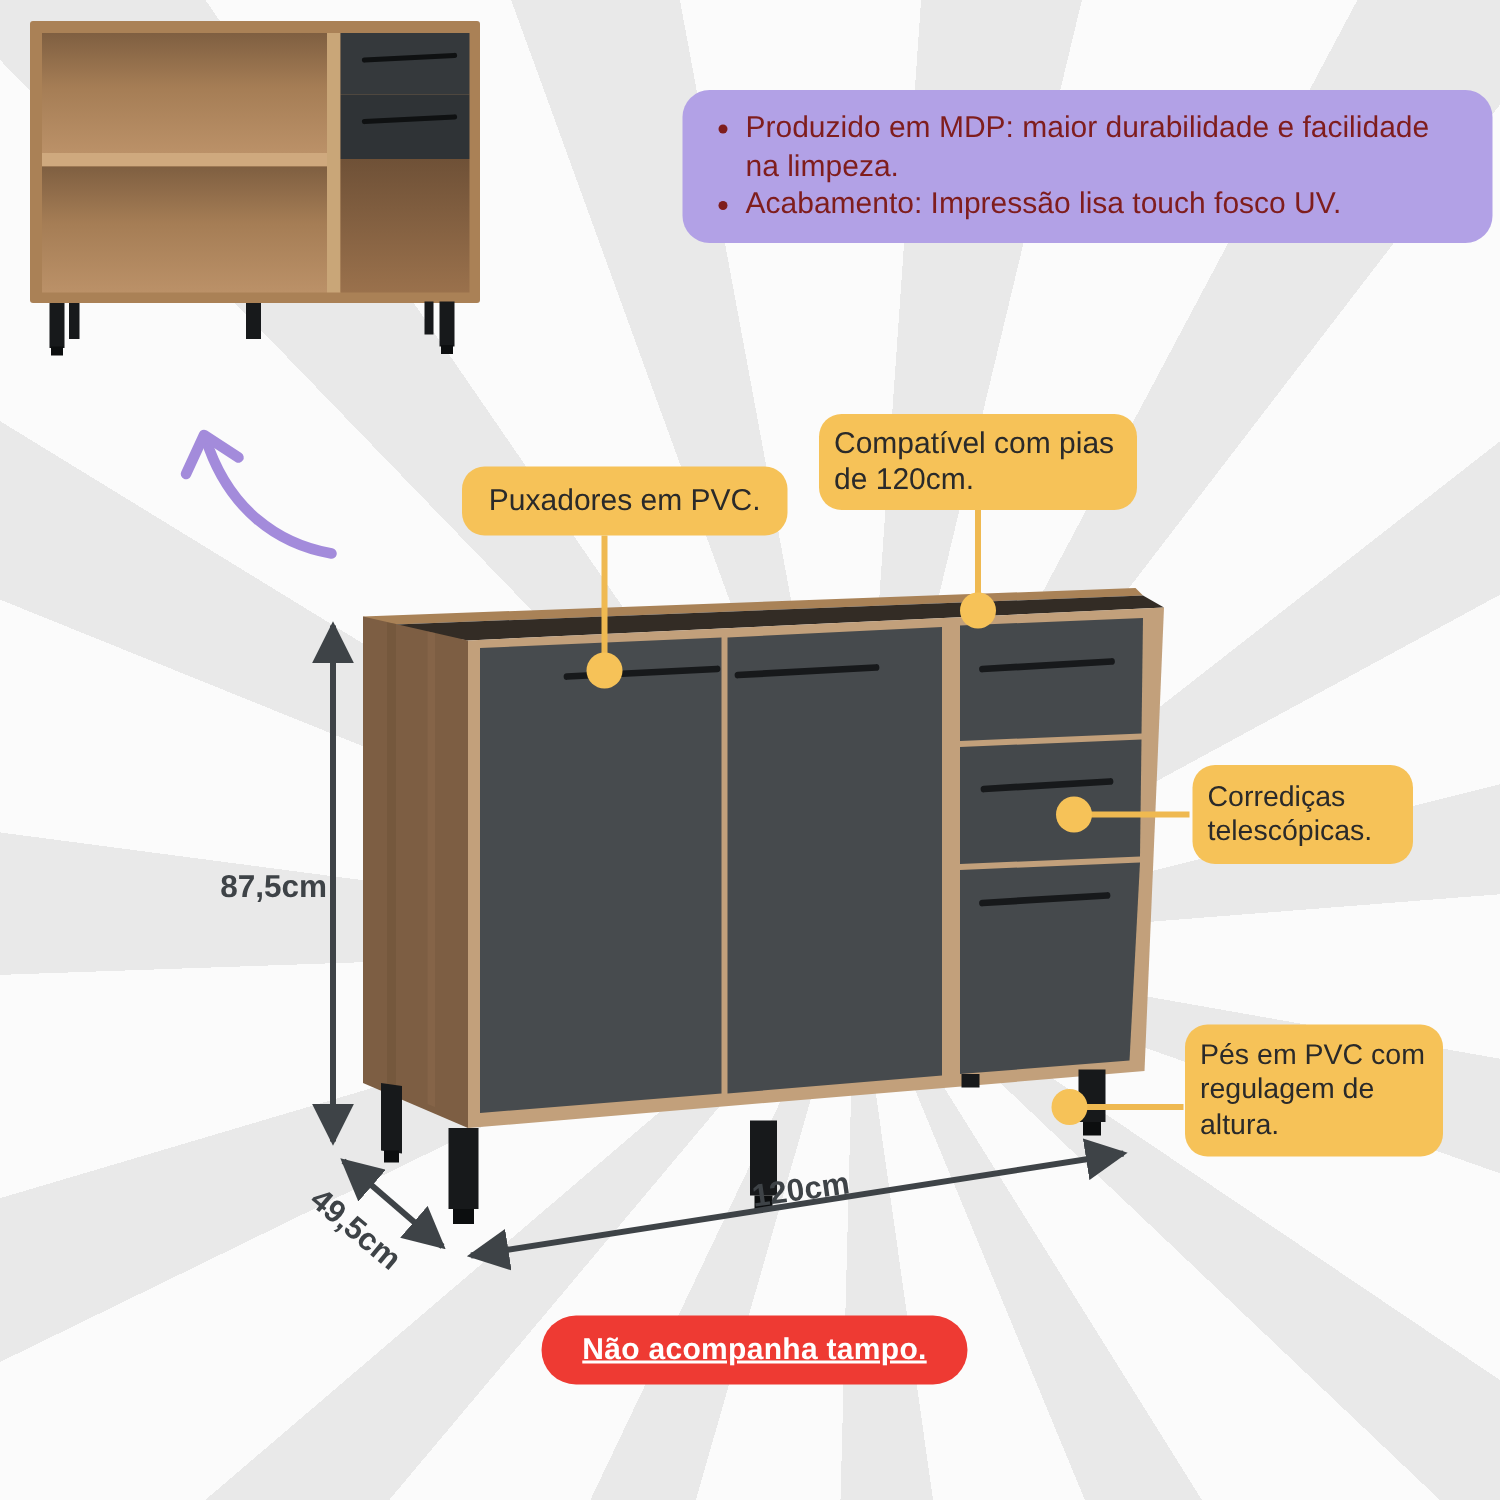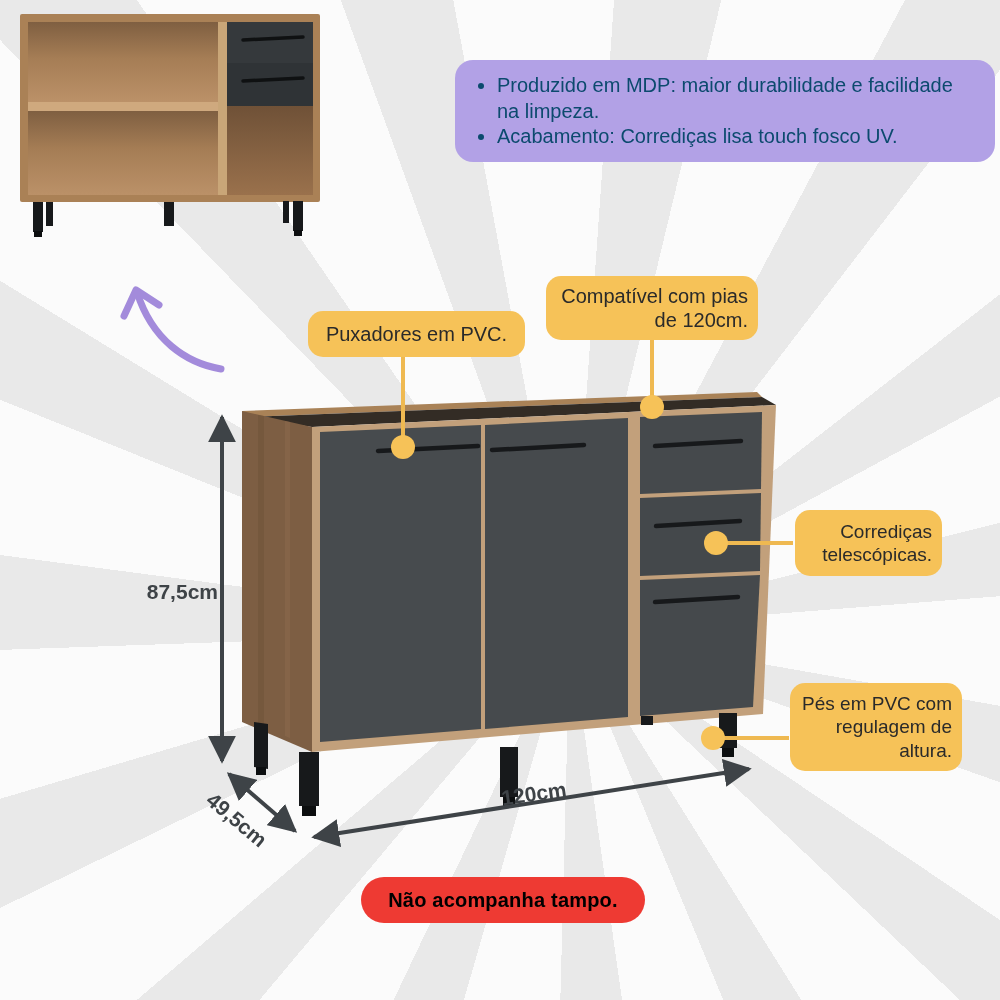--- a/index.html
+++ b/index.html
@@ -11,43 +11,44 @@
   }
   .layer{position:absolute;left:0;top:0;width:1000px;height:1000px;}
   svg.layer{pointer-events:none;}
 
   .info-box{
     position:absolute;left:455px;top:60px;width:540px;min-height:89px;
     background:#b2a1e6;border-radius:18px;box-sizing:border-box;
     padding:13px 16px 12px 12px;
   }
   .info-box ul{margin:0;padding-left:30px;}
-  .info-box li{font-size:20px;line-height:1.28;color:#0c4a6e;}
+  .info-box li{font-size:20px;line-height:1.28;color:#7f1d1d;}
 
   .callout{
     position:absolute;background:#f6c258;border-radius:15px;
-    color:#2a2a2a;font-size:20px;line-height:1.22;text-align:right;
+    color:#2a2a2a;font-size:20px;line-height:1.22;text-align:left;
     display:flex;align-items:center;justify-content:center;
     box-sizing:border-box;padding:6px 10px;
   }
   .callout-handles{left:308px;top:311px;width:217px;height:46px;}
   .callout-sink{left:546px;top:276px;width:212px;height:64px;}
   .callout-slides{left:795px;top:510px;width:147px;height:66px;font-size:19px;}
   .callout-feet{left:790px;top:683px;width:172px;height:88px;font-size:19px;}
 
   .dim{position:absolute;font-weight:bold;color:#3e4347;font-size:21px;white-space:nowrap;}
   .dim-height{left:132px;top:580px;width:86px;text-align:right;}
   .dim-depth{left:217px;top:788px;transform:rotate(40deg);transform-origin:0 0;}
   .dim-width{left:478px;top:782px;width:112px;text-align:center;transform:rotate(-8deg);}
 
   .warning-pill{
     position:absolute;left:361px;top:877px;width:284px;height:46px;
-    background:#ee3a33;border-radius:23px;color:#000000;font-weight:bold;
+    background:#ee3a33;border-radius:23px;color:#ffffff;font-weight:bold;
     font-size:20px;display:flex;align-items:center;justify-content:center;
     letter-spacing:.2px;
+    text-decoration:underline;
   }
   .disclaimer{
     position:absolute;left:10px;top:957px;width:982px;
     font-size:17px;color:#2d2d2d;letter-spacing:-.2px;
   }
 </style>
 </head>
 <body>
 
 <div class="page">
@@ -144,21 +145,21 @@
       <line x1="793" y1="543" x2="719" y2="543" stroke="#efb951" stroke-width="4"></line>
       <circle cx="716" cy="543" r="12" fill="#f6c258"></circle>
       <line x1="789" y1="738" x2="716" y2="738" stroke="#efb951" stroke-width="4"></line>
       <circle cx="713" cy="738" r="12" fill="#f6c258"></circle>
     </g>
   </svg>
 
   <div class="info-box">
     <ul>
       <li>Produzido em MDP: maior durabilidade e facilidade na limpeza.</li>
-      <li>Acabamento: Corrediças lisa touch fosco UV.</li>
+      <li>Acabamento: Impressão lisa touch fosco UV.</li>
     </ul>
   </div>
 
   <div class="callout callout-handles">Puxadores em PVC.</div>
   <div class="callout callout-sink">Compatível com pias de 120cm.</div>
   <div class="callout callout-feet">Pés em PVC com regulagem de altura.</div>
   <div class="callout callout-slides">Corrediças telescópicas.</div>
 
   <div class="dim dim-height">87,5cm</div>
   <div class="dim dim-depth">49,5cm</div>

